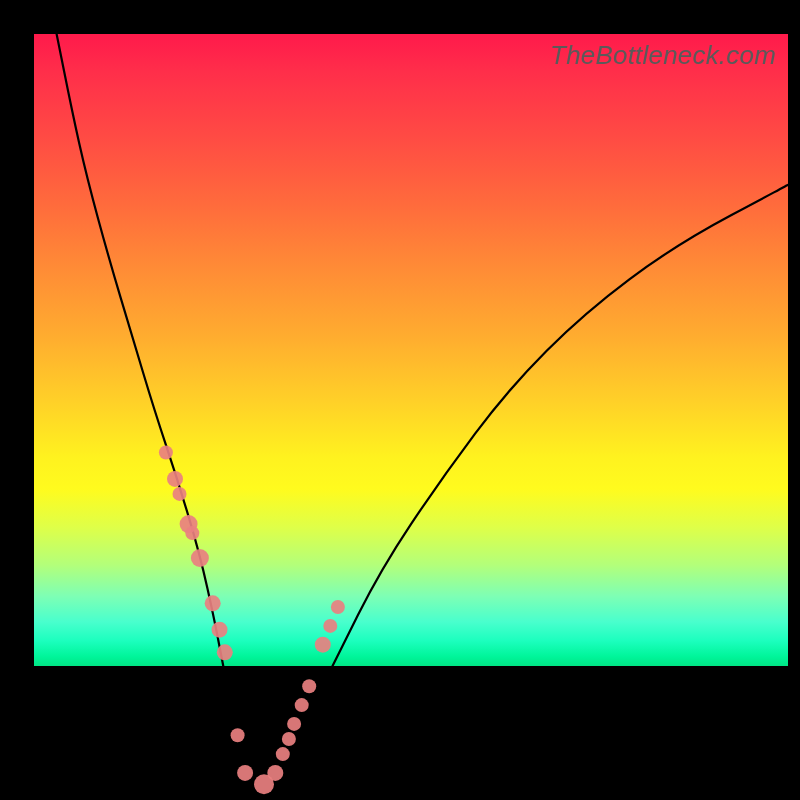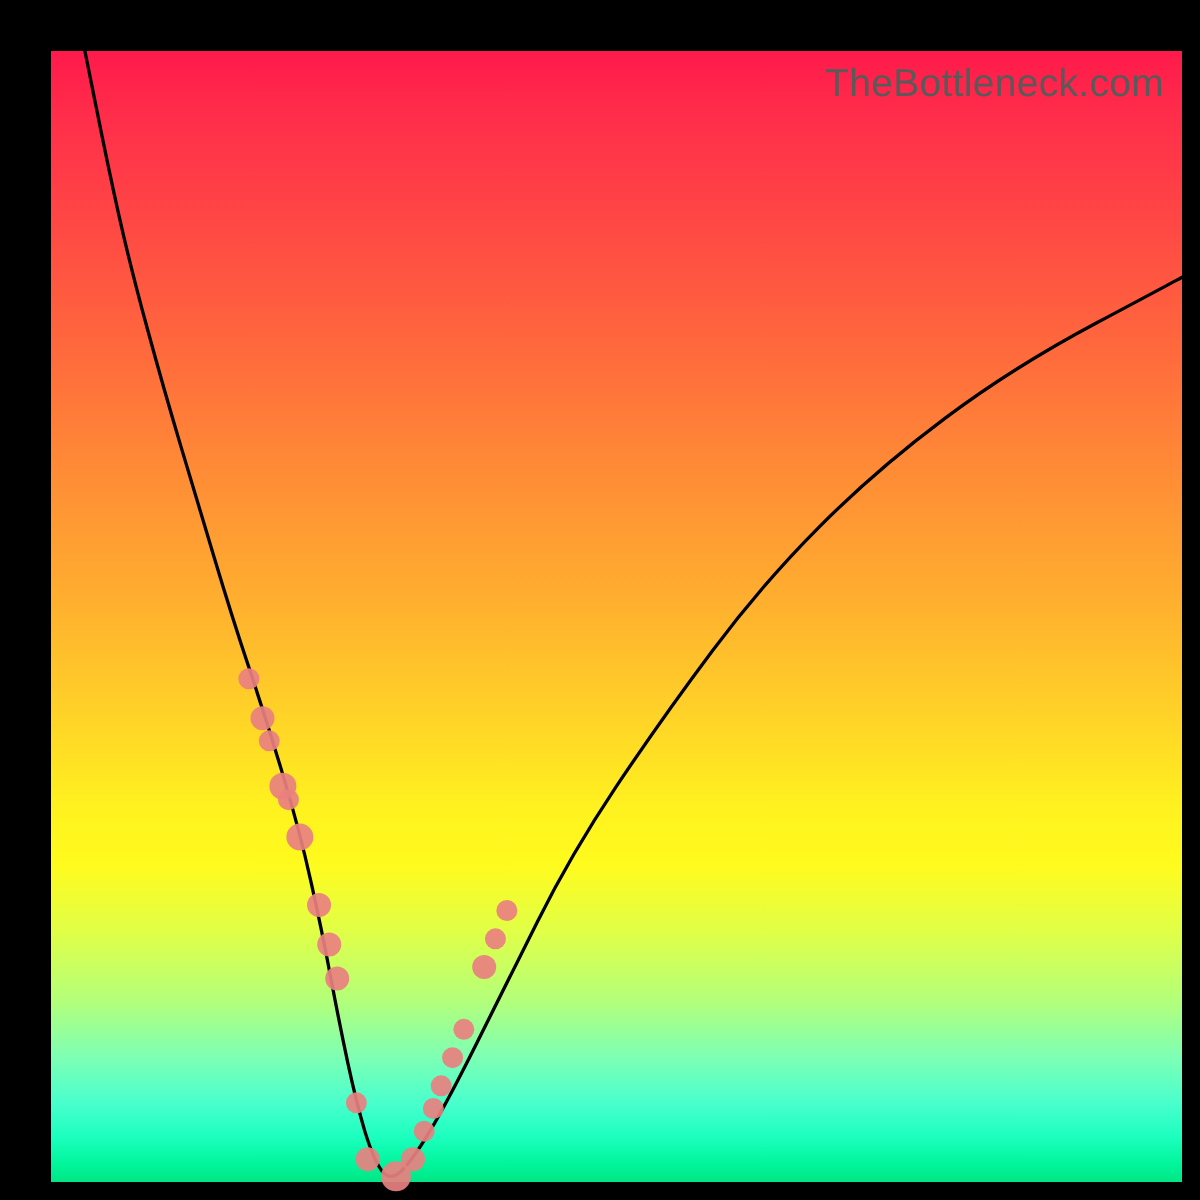--- a/index.html
+++ b/index.html
@@ -15,41 +15,42 @@
     position: relative;
     width: 800px;
     height: 800px;
     background: #000;
   }
   .plot-area {
     position: absolute;
     left: 34px;
     top: 34px;
     width: 754px;
-    height: 754px;
+    height: 632px;
     
     background: linear-gradient(
       to bottom,
       #ff1a4b 0%,
       #ff2e4a 6%,
       #ff4a44 16%,
       #ff6b3c 27%,
       #ff8b36 37%,
       #ffad2f 48%,
       #ffd028 58%,
       #fff21f 67%,
       #fffb1e 72%,
       #dfff48 78%,
       #b3ff7a 84%,
       #7dffb5 89%,
       #49ffcd 93%,
       #1cffbe 96%,
       #00f59a 98.5%,
       #00e685 100%
     );
+    font-style: italic;
   }
   .watermark {
     position: absolute;
     top: 6px;
     right: 12px;
     color: #5a5a5a;
     font-size: 26px;
     letter-spacing: 0.2px;
     font-weight: 400;
     user-select: none;

